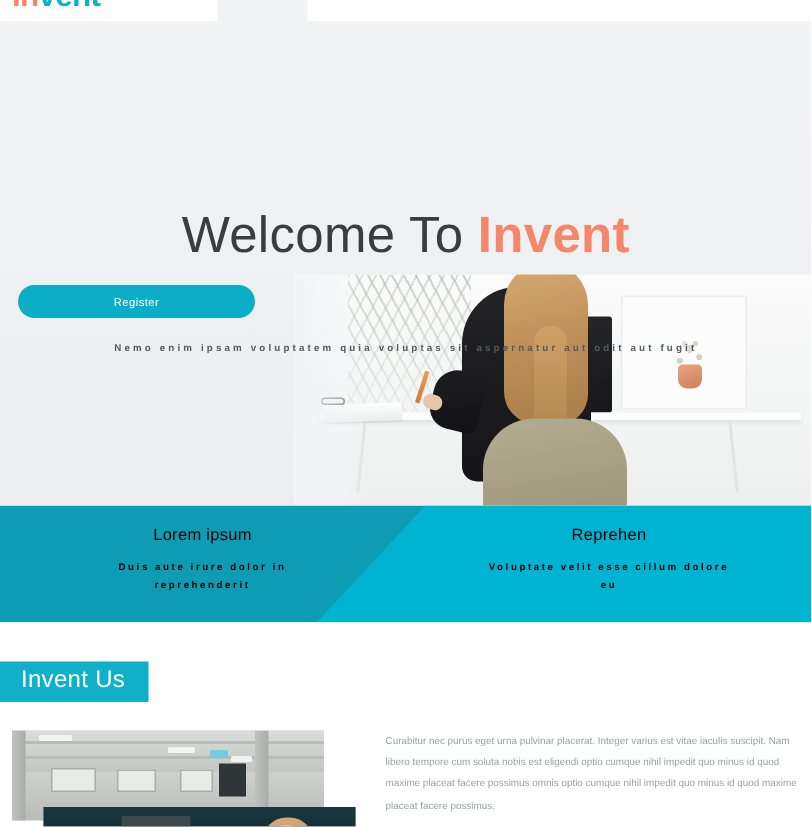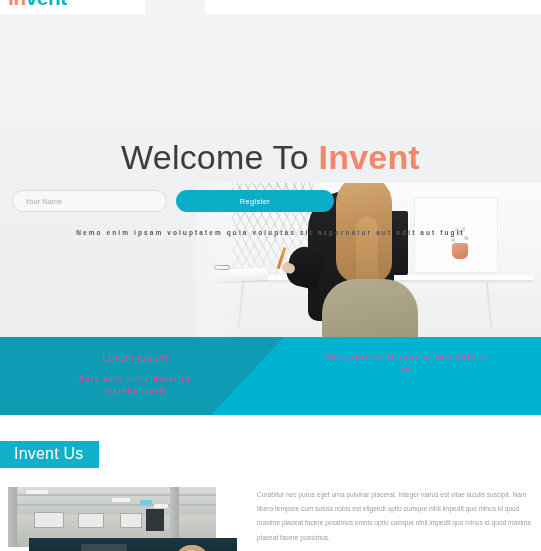--- a/index.html
+++ b/index.html
@@ -209,21 +209,21 @@
     position: absolute;
     top: 0; right: 0;
     width: 330px; height: 78px;
     background: #00b3d1;
     clip-path: polygon(22% 0, 100% 0, 100% 100%, 0 100%);
   }
   .banner-col {
     position: absolute;
     top: 14px;
     text-align: center;
-    color: #ec4899;
+    color: #000000;
   }
   .banner-col.left { left: 0; width: 270px; }
   .banner-col.right { left: 271px; width: 270px; }
   .banner-h {
     font-size: 11px;
     font-weight: 300;
     letter-spacing: .2px;
     margin-bottom: 10px;
   }
   .banner-p {
@@ -333,37 +333,37 @@
       <div class="hp-hairtail"></div>
       <div class="hp-chair"></div>
       <div class="hp-vignette"></div>
     </div>
 
     <div class="hero-title">
       <span>Welcome To </span><span class="accent">Invent</span>
     </div>
 
     <div class="hero-form">
-      <input class="field" id="name-field" type="text" placeholder="Your Name" style="">
       <button class="register-btn">Register</button>
     </div>
 
     <div class="hero-tagline">Nemo enim ipsam voluptatem quia voluptas sit aspernatur aut odit aut fugit</div>
   </div>
 
   <div class="banner">
     <div class="banner-left"></div>
     <div class="banner-right"></div>
 
     <div class="banner-col left">
       <div class="banner-h">Lorem ipsum</div>
       <div class="banner-p">Duis aute irure dolor in reprehenderit</div>
     </div>
 
     <div class="banner-col right">
+      <div class="banner-h">Reprehen</div>
       <div class="banner-p">Voluptate velit esse cillum dolore eu</div>
     </div>
   </div>
 
   <div class="about">
     <div class="about-badge">Invent Us</div>
 
     <div class="about-photo">
       <div class="ap-ceiling"></div>
       <div class="ap-ceil-line" style="left:0; top:7px; width:100%;"></div>

